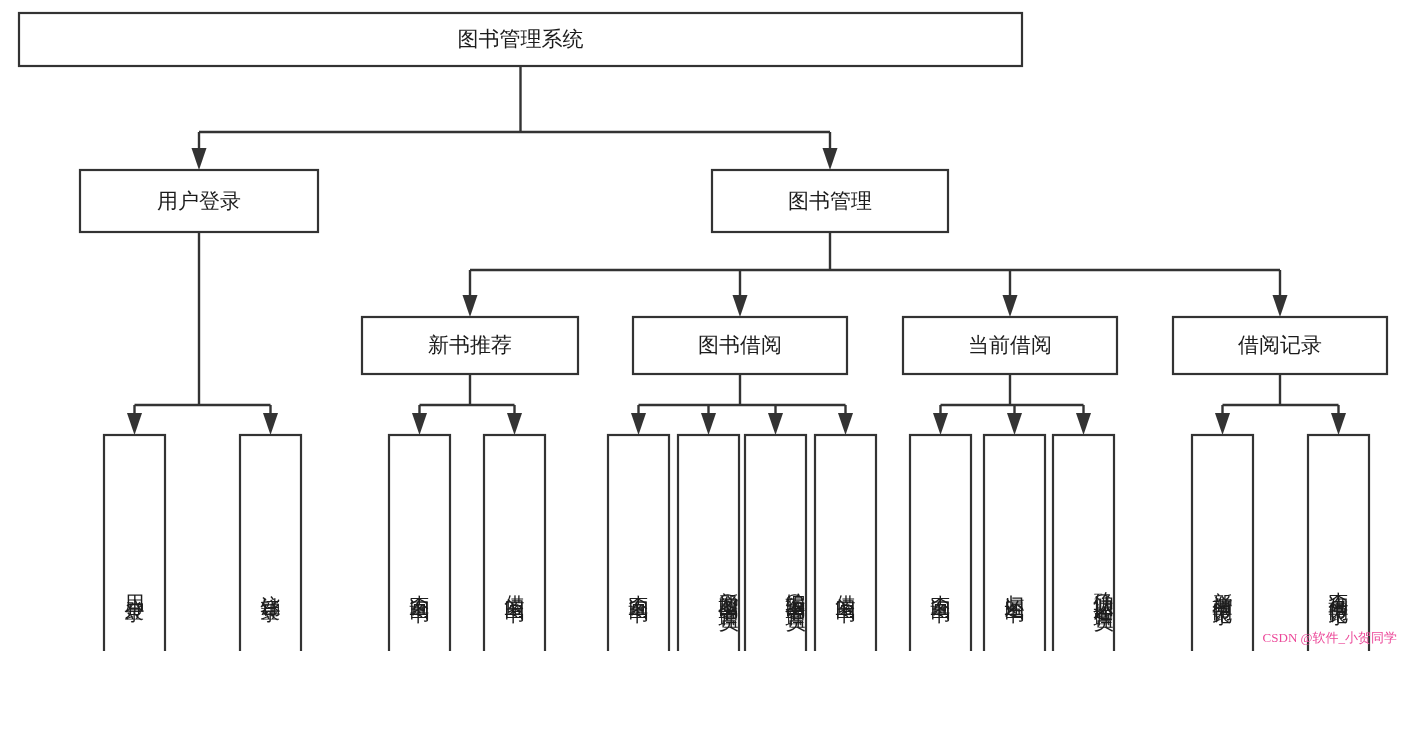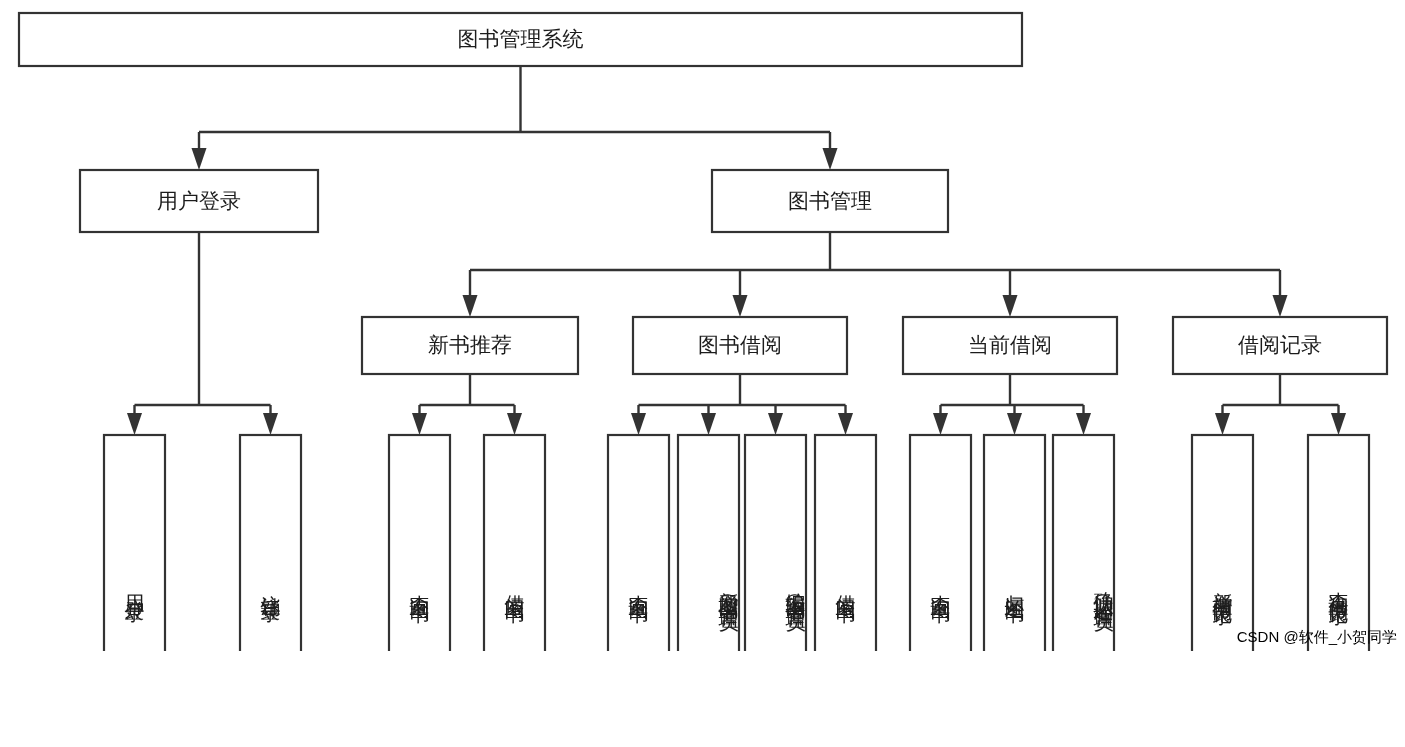--- a/index.html
+++ b/index.html
@@ -65,23 +65,23 @@
     pointer-events: none;
     overflow: hidden;
   }
   .node-label-v.centered {
     align-items: center;
   }
   .watermark {
     position: absolute;
     right: 8px;
     bottom: 4px;
-    font-family: Liberation Sans, sans-serif;
-    font-size: 15px;
-    color: #000000;
+    font-family: Liberation Serif, serif;
+    font-size: 13px;
+    color: #ec4899;
     white-space: nowrap;
     user-select: none;
   }
 </style>
 </head>
 <body>
 
 <div id="diagram-root">
   <svg class="diagram-canvas" id="diagram-canvas" viewBox="0 0 1405 747" aria-label="tree diagram">
       <g>

